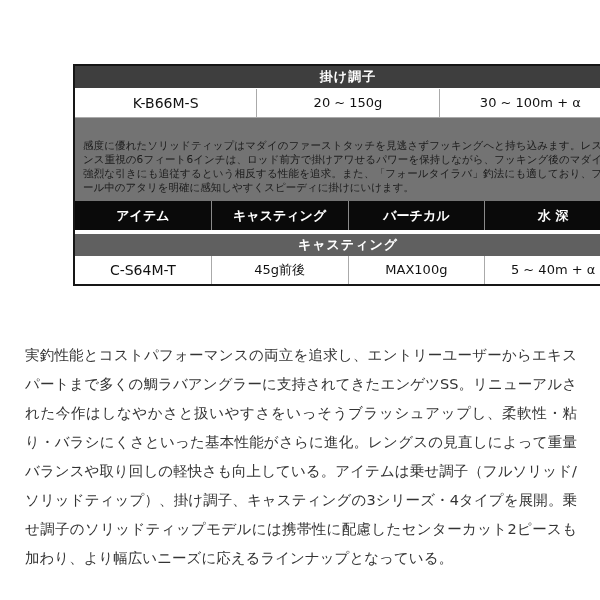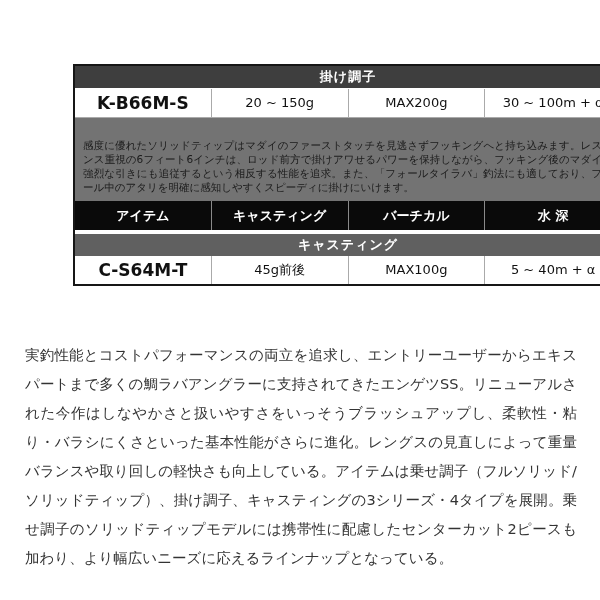--- a/index.html
+++ b/index.html
@@ -26,21 +26,21 @@
   .sec-header.dark  { background:#3e3e3e; border-bottom:1px solid #fff; }
   .sec-header.gray  { background:#606060; }
   .spec-row { display:flex; background:#ffffff; }
   .spec-cell {
     flex:1; height:28px; line-height:28px;
     text-align:center; font-size:13px;
     border-left:1px solid #aaaaaa;
     overflow:hidden; white-space:nowrap;
   }
   .spec-cell.model {
-    border-left:none; font-weight:bold; font-size:17px;text-align:center;
+    border-left:none; font-weight:normal; font-size:14px;text-align:center;
   }
   .desc-box {
     border-top:1px solid #aaaaaa;
     padding:20px 8px 7px 8px;
     font-size:10.5px; line-height:14px;
     color:#1a1a1a;
     text-align:justify;
   }
   .item-header-row {
     display:flex; background:#0a0a0a; height:29px;
@@ -62,21 +62,20 @@
 </head>
 <body>
 
 <div class="spec-table">
 
   <div class="sec-header dark">掛け調子</div>
 
   <div class="spec-row">
     <div class="spec-cell model">K-B66M-S</div>
     <div class="spec-cell">20 ~ 150g</div>
-    <div class="spec-cell">MAX200g</div>
     <div class="spec-cell">30 ~ 100m + α</div>
   </div>
 
   <div class="desc-box">感度に優れたソリッドティップはマダイのファーストタッチを見逃さずフッキングへと持ち込みます。レスポンス重視の6フィート6インチは、ロッド前方で掛けアワせるパワーを保持しながら、フッキング後のマダイの強烈な引きにも追従するという相反する性能を追求。また、「フォールタイラバ」釣法にも適しており、フォール中のアタリを明確に感知しやすくスピーディに掛けにいけます。</div>
 
   <div class="item-header-row">
     <div class="item-header-cell">アイテム</div>
     <div class="item-header-cell">キャスティング</div>
     <div class="item-header-cell">バーチカル</div>
     <div class="item-header-cell">水 深</div>

